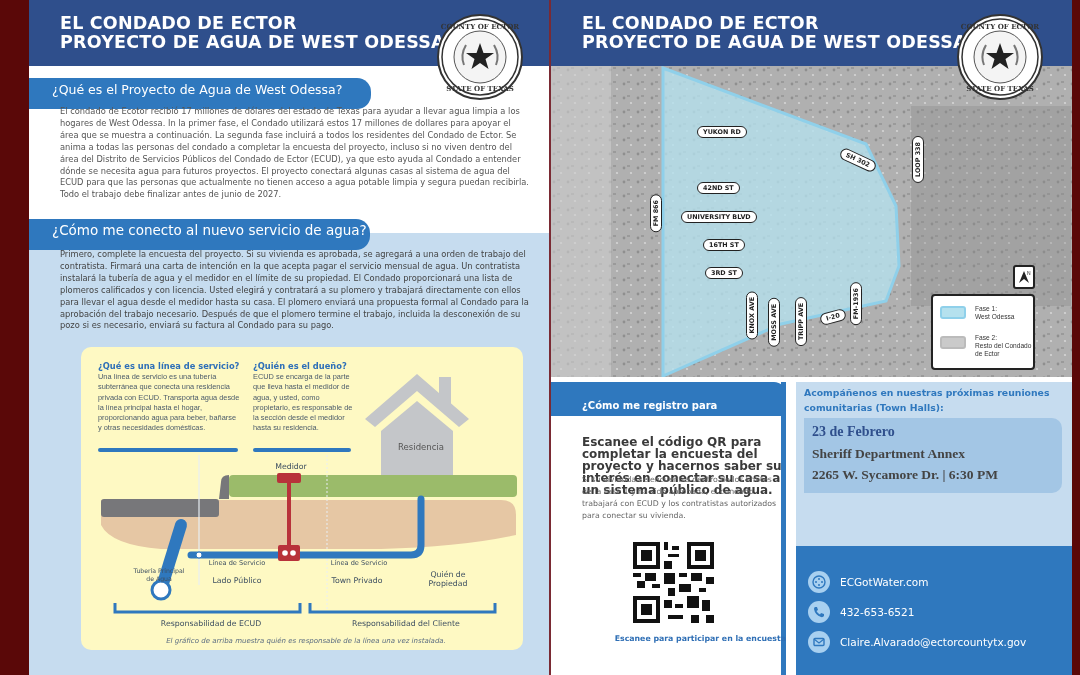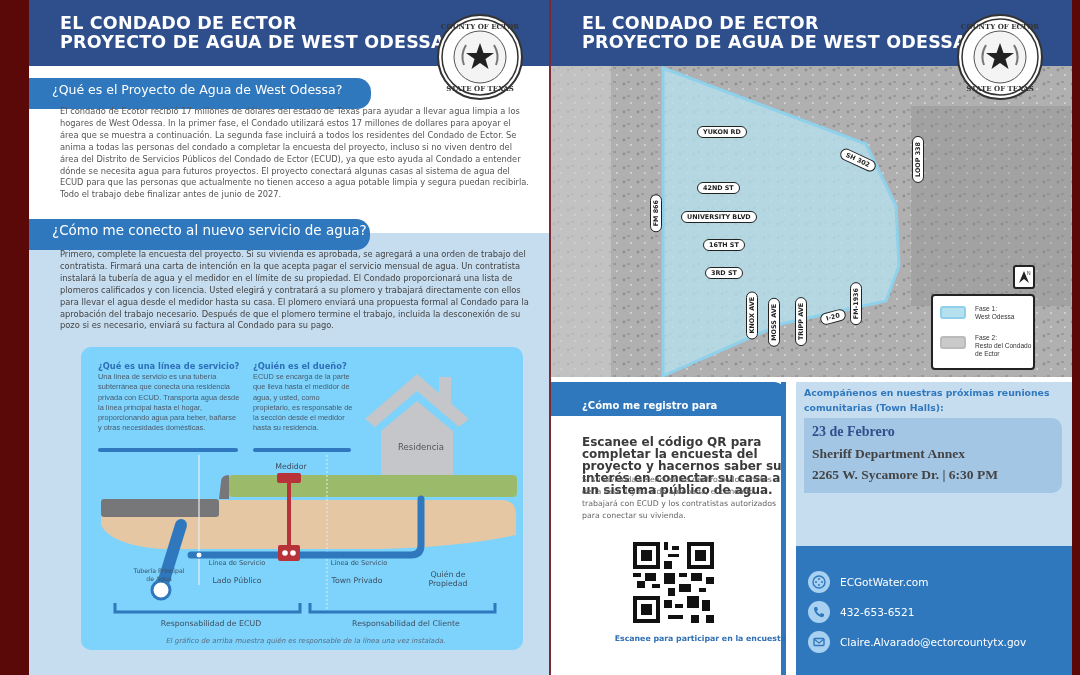--- a/index.html
+++ b/index.html
@@ -19,21 +19,21 @@
   .seal svg{width:80px;height:80px}
 
   .pill{position:absolute;left:0;height:31px;background:#2f78be;color:#fff;font-weight:400;font-size:12.5px;line-height:23px;padding-left:23px;border-radius:0 14px 14px 0;font-family:"DejaVu Sans",sans-serif}
   .pill1{top:78px;width:342px}
   .pill2{top:219px;width:341px;font-size:13.5px}
   .body-text{position:absolute;left:31px;width:470px;font-size:8.3px;line-height:11.9px;color:#555;font-family:"DejaVu Sans",sans-serif}
   .bt1{top:106px}
   .bt2{top:249px;color:#444}
   .lightblue-area{position:absolute;left:0;top:233px;width:521px;height:442px;background:#c6dcef}
 
-  .diagram{position:absolute;left:52px;top:347px;width:442px;height:303px;background:#7dd3fc;border-radius:10px}
+  .diagram{position:absolute;left:52px;top:347px;width:442px;height:303px;background:#fef9c3;border-radius:10px}
   .diag-head{position:absolute;font-size:8.3px;font-weight:700;color:#2e6fb8;font-family:"DejaVu Sans",sans-serif}
   .diag-text{position:absolute;font-size:7.4px;line-height:10.3px;color:#4a5a6a}
   .diag-label{position:absolute;font-size:7.8px;color:#3d4f61;text-align:center;font-family:"DejaVu Sans",sans-serif}
   .diag-bar{position:absolute;height:4px;background:#2f78be;border-radius:3px}
 
   .map{position:absolute;left:0;top:66px;width:521px;height:311px;background:#a9a9a9;overflow:hidden}
   .road{position:absolute;background:#fff;border:1.5px solid #222;border-radius:9px;font-size:6.4px;font-weight:700;color:#222;padding:1px 5px;white-space:nowrap;font-family:"DejaVu Sans",sans-serif}
   .road.v{writing-mode:vertical-rl;transform:rotate(180deg);padding:5px 1px}
   .legend{position:absolute;left:380px;top:228px;width:104px;height:76px;background:#fff;border:2px solid #222;border-radius:4px}
   .legend-swatch{position:absolute;left:7px;width:26px;height:13px;border-radius:3px}

